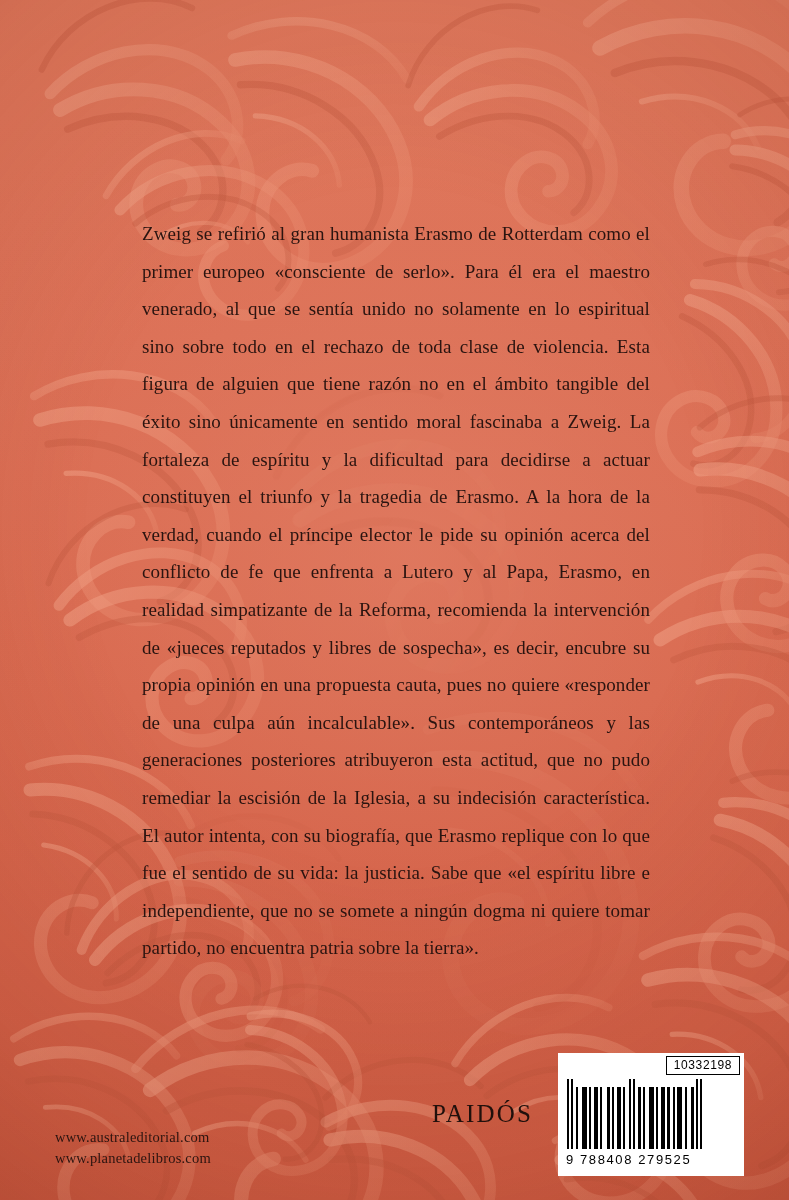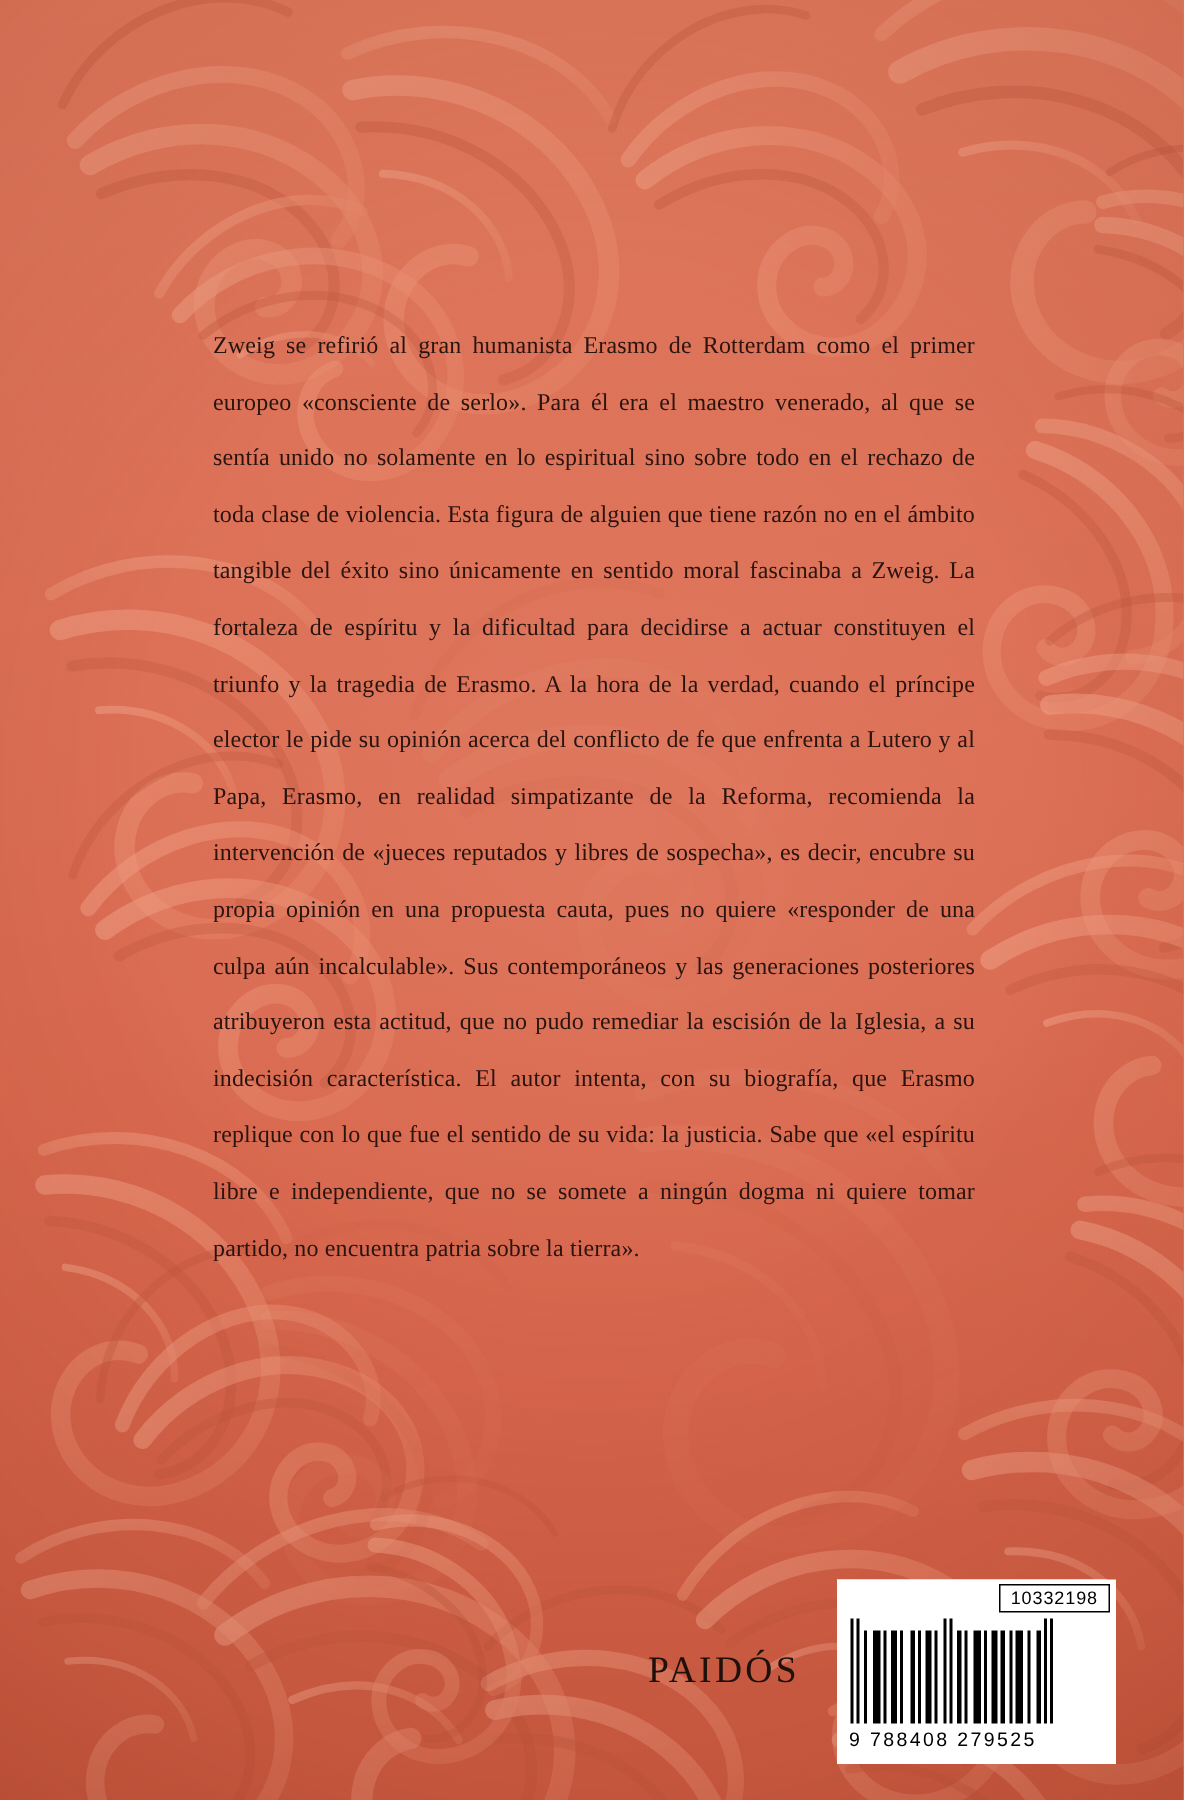--- a/index.html
+++ b/index.html
@@ -39,21 +39,21 @@
     pointer-events: none;
     background:
       radial-gradient(ellipse 760px 840px at 50% 44%, rgba(0,0,0,0) 40%, rgba(120,30,10,0.12) 78%, rgba(110,25,8,0.26) 100%);
   }
 
   #blurb {
     position: absolute;
     left: 142px;
     top: 196px;
     width: 508px;
-    font-size: 16px;
+    font-size: 19px;
     line-height: 37.6px;
     color: #2a1410;
     text-align: justify;
     text-justify: inter-word;
     letter-spacing: 0.1px;
     hyphens: manual;
     white-space: pre-wrap;
   }
 
   #footer-links {
@@ -200,20 +200,24 @@
       <use href="#acanthus" transform="translate(300,520) rotate(-12) scale(1.4)"></use>
       <use href="#plume" transform="translate(430,760) rotate(16) scale(1.3)"></use>
       <use href="#acanthus" transform="translate(180,880) rotate(22) scale(1.2)"></use>
     </g>
   </svg>
 
   <div id="vignette"></div>
 
   <p id="blurb">Zweig se refirió al gran humanista Erasmo de Rotterdam como el primer europeo «consciente de serlo». Para él era el maestro venerado, al que se sentía unido no solamente en lo espiritual sino sobre todo en el rechazo de toda clase de violencia. Esta figura de alguien que tiene razón no en el ámbito tangible del éxito sino únicamente en sentido moral fascinaba a Zweig. La fortaleza de espíritu y la dificultad para decidirse a actuar constituyen el triunfo y la tragedia de Erasmo. A la hora de la verdad, cuando el príncipe elector le pide su opinión acerca del conflicto de fe que enfrenta a Lutero y al Papa, Erasmo, en realidad simpatizante de la Reforma, recomienda la intervención de «jueces reputados y libres de sospecha», es decir, encubre su propia opinión en una propuesta cauta, pues no quiere «responder de una culpa aún incalculable». Sus contemporáneos y las generaciones posteriores atribuyeron esta actitud, que no pudo remediar la escisión de la Iglesia, a su indecisión característica. El autor intenta, con su biografía, que Erasmo replique con lo que fue el sentido de su vida: la justicia. Sabe que «el espíritu libre e independiente, que no se somete a ningún dogma ni quiere tomar partido, no encuentra patria sobre la tierra».</p>
 
+  <div id="footer-links">
+    <span class="link-line">www.australeditorial.com</span>
+    <span class="link-line">www.planetadelibros.com</span>
+  </div>
 
   <div id="imprint-logo">PAIDÓS</div>
 
   <div id="barcode-block">
     <div id="barcode-inner">
       <div id="isbn-top-box">10332198</div>
       <div id="bars">
         <span class="guard" style="width:2px"></span>
           <span style="width:2px;background:transparent"></span>
           <span class="guard" style="width:2px"></span>

